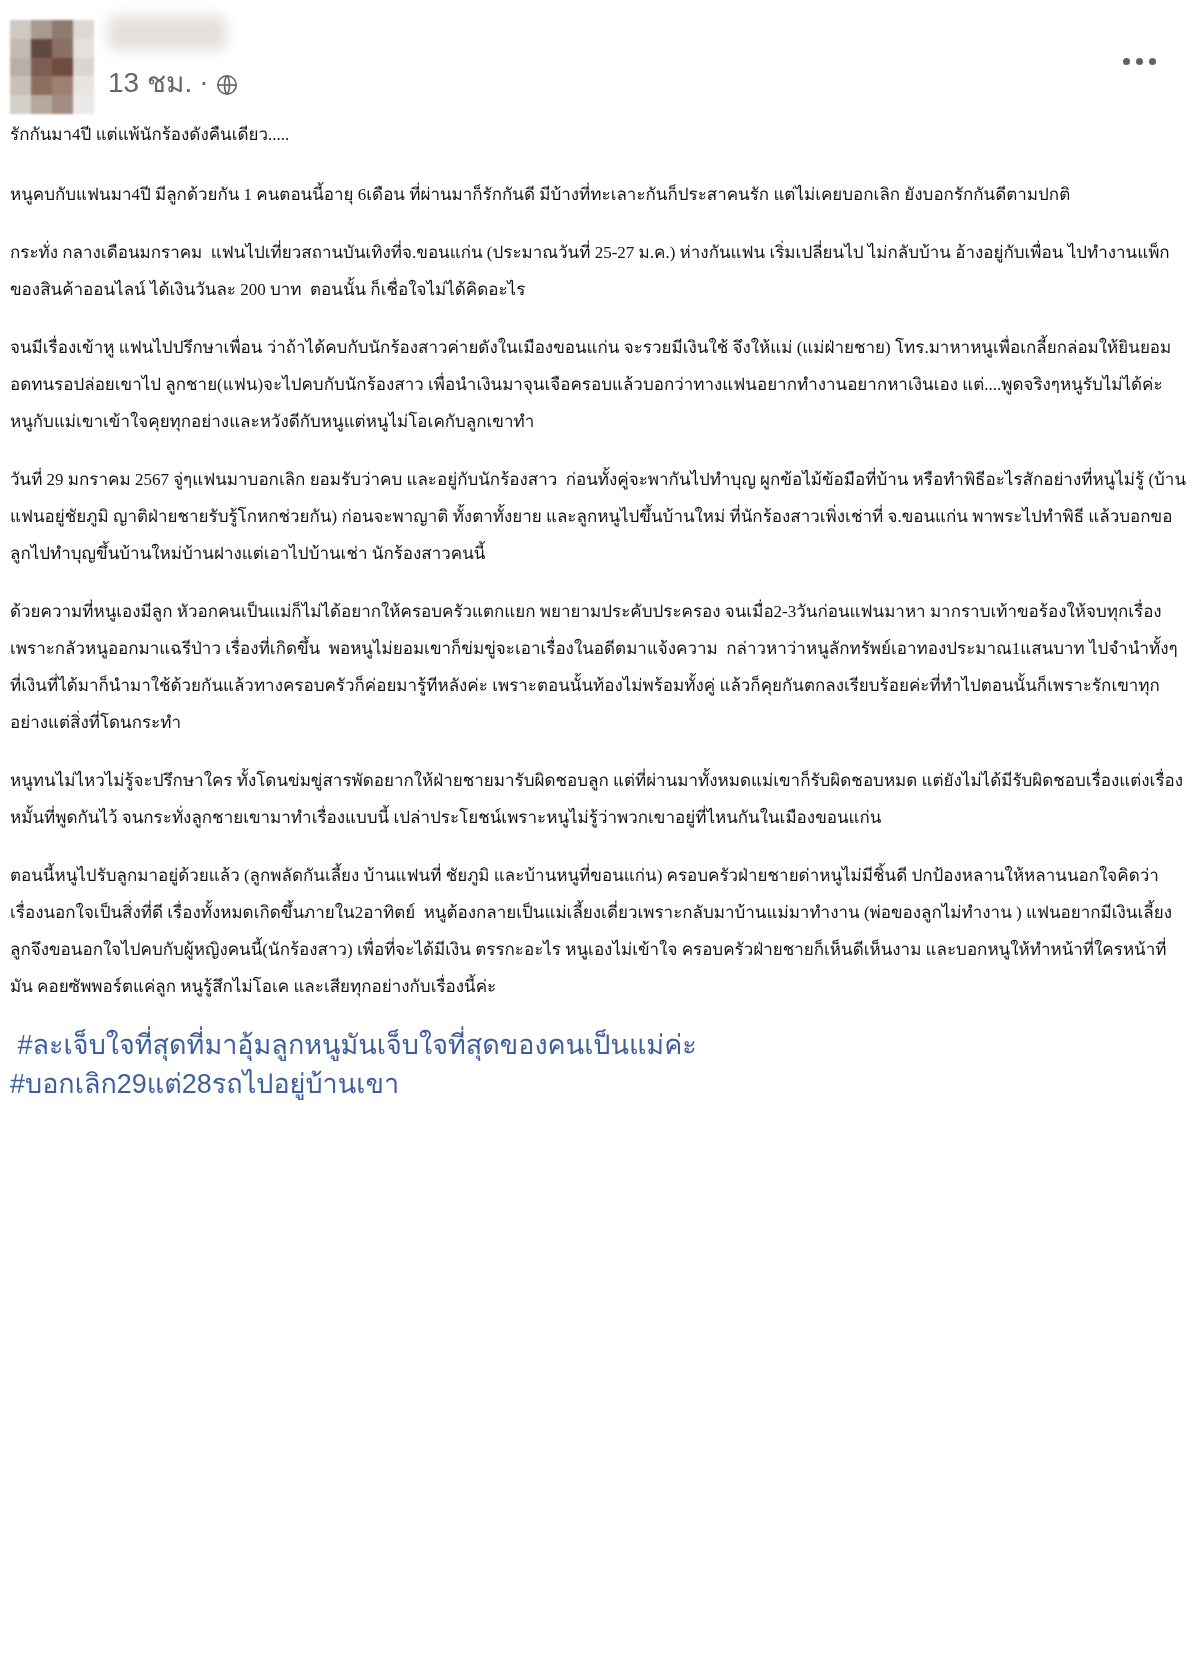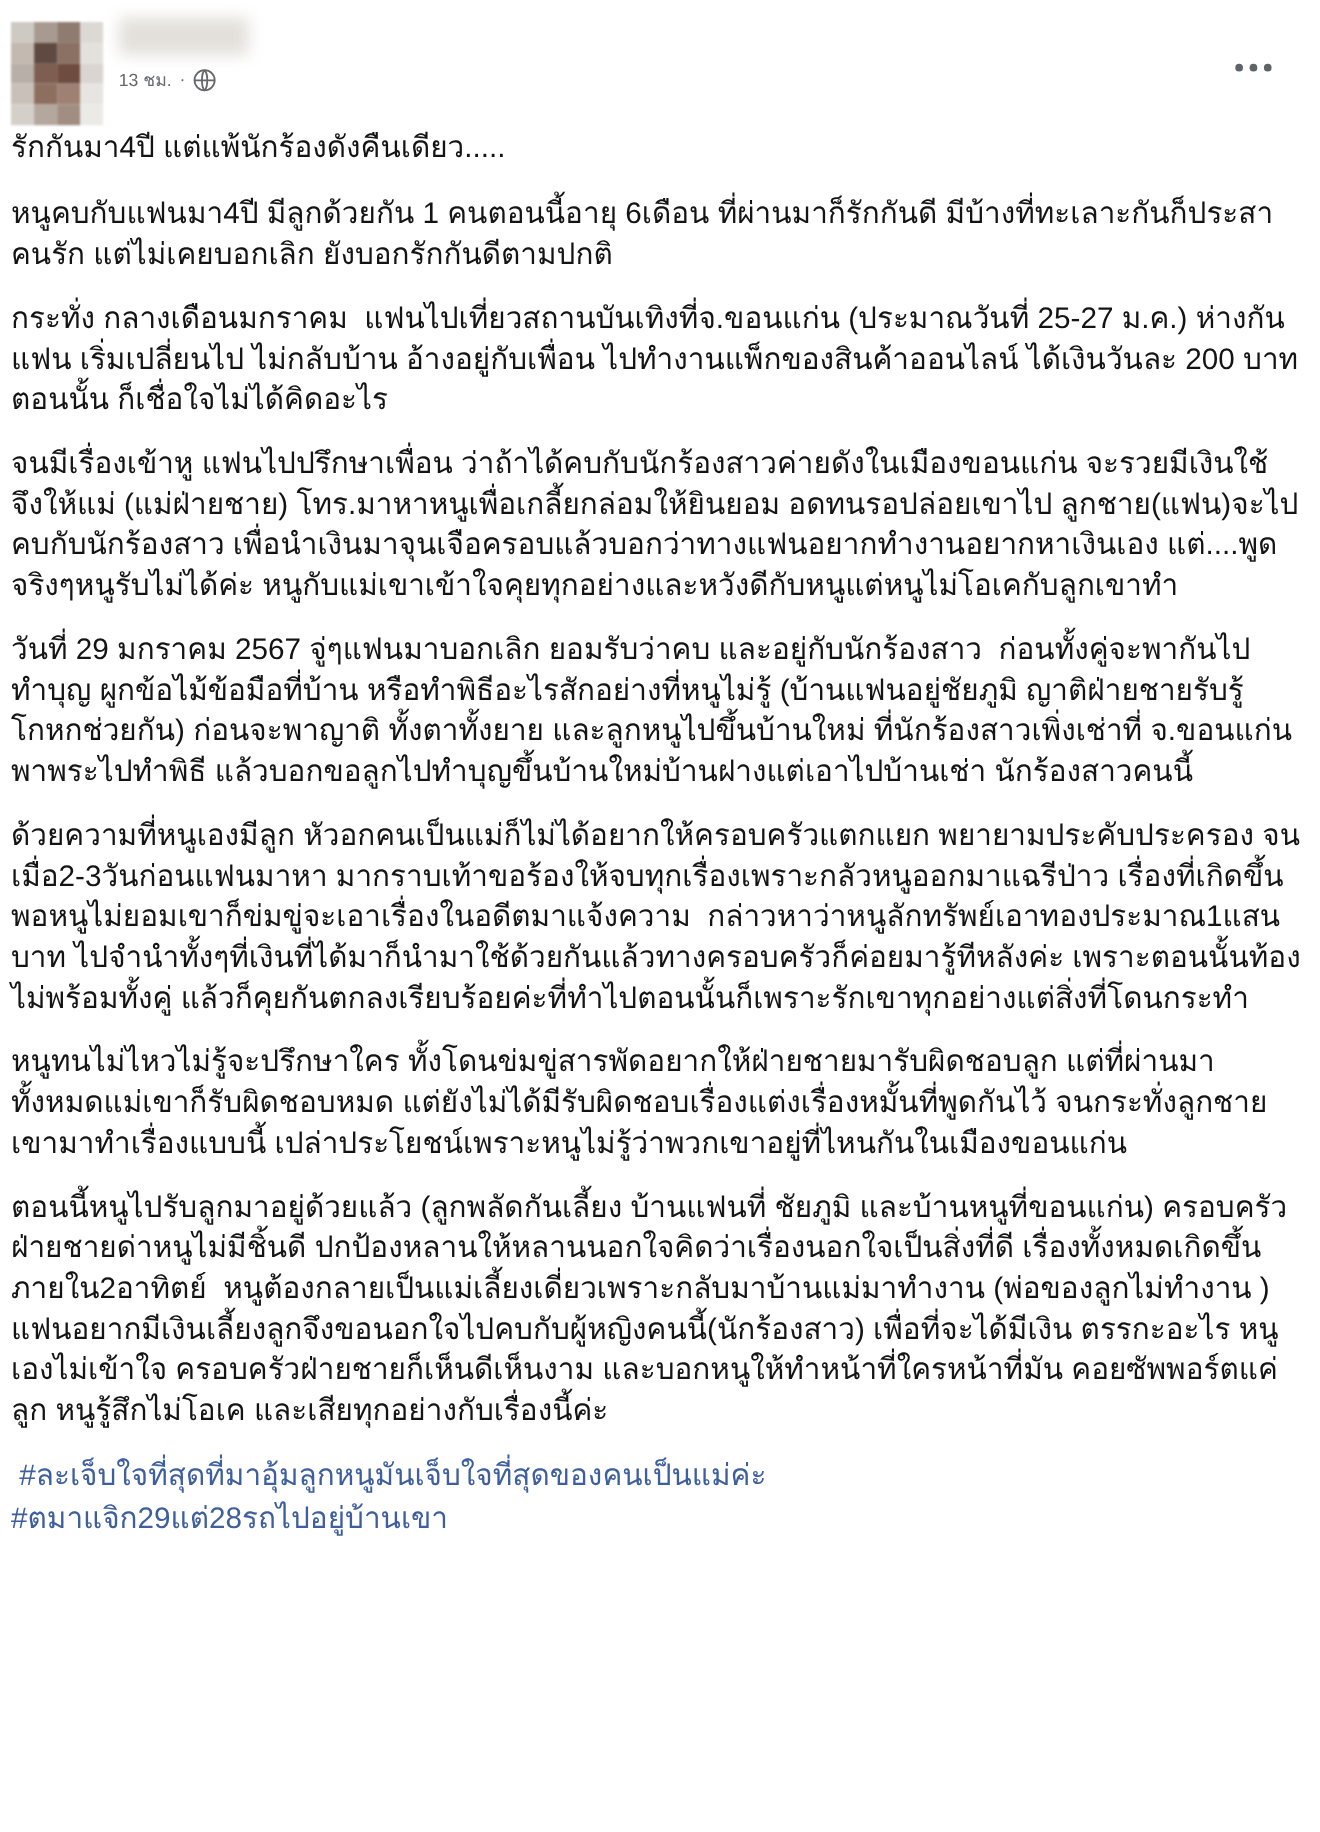--- a/index.html
+++ b/index.html
@@ -17,35 +17,35 @@
     width:84px;height:94px;margin-top:10px;
     display:grid;grid-template-columns:repeat(4,1fr);grid-auto-rows:1fr;
     overflow:hidden;filter:blur(1px);
     cursor:pointer;
   }
   .header-meta{margin-left:14px;display:flex;flex-direction:column;}
   .name-blur{
     width:118px;height:34px;margin-top:6px;border-radius:4px;
     background:#dcd8d2;filter:blur(7px);opacity:.8;cursor:pointer;
   }
-  .meta-row{display:flex;align-items:center;margin-top:10px;color:#65676b;font-size:16px;}
+  .meta-row{display:flex;align-items:center;margin-top:10px;color:#65676b;font-size:28px;}
   .meta-row .dot-sep{margin:0 7px;}
   .globe{width:22px;height:22px;display:inline-block;}
   .menu-btn{
     position:absolute;right:22px;top:40px;
     display:flex;gap:6px;cursor:pointer;padding:8px;
   }
   .menu-btn span{width:7px;height:7px;border-radius:50%;background:#5f6368;display:block;}
 
   
   .body-text{margin-top:2px;}
   .body-text p{
     margin:0 0 21px 0;
-    font-size:27px;line-height:37px;
-    white-space:pre-wrap;word-break:break-word;
+    font-size:17px;line-height:37px;
+    white-space:pre-wrap;word-break:break-word;font-family:Liberation Serif, serif;
   }
   .post-title{margin-bottom:23px !important;}
 
   
   .hashtags{font-size:27px;line-height:39px;}
   .tag-line{white-space:pre-wrap;}
   .tag{color:#3e5f9e;cursor:pointer;text-decoration:none;}
 </style>
 </head>
 <body>
@@ -102,19 +102,19 @@
     <p>หนูคบกับแฟนมา4ปี มีลูกด้วยกัน 1 คนตอนนี้อายุ 6เดือน ที่ผ่านมาก็รักกันดี มีบ้างที่ทะเลาะกันก็ประสาคนรัก แต่ไม่เคยบอกเลิก ยังบอกรักกันดีตามปกติ</p>
     <p>กระทั่ง กลางเดือนมกราคม  แฟนไปเที่ยวสถานบันเทิงที่จ.ขอนแก่น (ประมาณวันที่ 25-27 ม.ค.) ห่างกันแฟน เริ่มเปลี่ยนไป ไม่กลับบ้าน อ้างอยู่กับเพื่อน ไปทำงานแพ็กของสินค้าออนไลน์ ได้เงินวันละ 200 บาท  ตอนนั้น ก็เชื่อใจไม่ได้คิดอะไร</p>
     <p>จนมีเรื่องเข้าหู แฟนไปปรึกษาเพื่อน ว่าถ้าได้คบกับนักร้องสาวค่ายดังในเมืองขอนแก่น จะรวยมีเงินใช้ จึงให้แม่ (แม่ฝ่ายชาย) โทร.มาหาหนูเพื่อเกลี้ยกล่อมให้ยินยอม อดทนรอปล่อยเขาไป ลูกชาย(แฟน)จะไปคบกับนักร้องสาว เพื่อนำเงินมาจุนเจือครอบแล้วบอกว่าทางแฟนอยากทำงานอยากหาเงินเอง แต่....พูดจริงๆหนูรับไม่ได้ค่ะ หนูกับแม่เขาเข้าใจคุยทุกอย่างและหวังดีกับหนูแต่หนูไม่โอเคกับลูกเขาทำ</p>
     <p>วันที่ 29 มกราคม 2567 จู่ๆแฟนมาบอกเลิก ยอมรับว่าคบ และอยู่กับนักร้องสาว  ก่อนทั้งคู่จะพากันไปทำบุญ ผูกข้อไม้ข้อมือที่บ้าน หรือทำพิธีอะไรสักอย่างที่หนูไม่รู้ (บ้านแฟนอยู่ชัยภูมิ ญาติฝ่ายชายรับรู้โกหกช่วยกัน) ก่อนจะพาญาติ ทั้งตาทั้งยาย และลูกหนูไปขึ้นบ้านใหม่ ที่นักร้องสาวเพิ่งเช่าที่ จ.ขอนแก่น พาพระไปทำพิธี แล้วบอกขอลูกไปทำบุญขึ้นบ้านใหม่บ้านฝางแต่เอาไปบ้านเช่า นักร้องสาวคนนี้</p>
     <p>ด้วยความที่หนูเองมีลูก หัวอกคนเป็นแม่ก็ไม่ได้อยากให้ครอบครัวแตกแยก พยายามประคับประครอง จนเมื่อ2-3วันก่อนแฟนมาหา มากราบเท้าขอร้องให้จบทุกเรื่องเพราะกลัวหนูออกมาแฉรีป่าว เรื่องที่เกิดขึ้น  พอหนูไม่ยอมเขาก็ข่มขู่จะเอาเรื่องในอดีตมาแจ้งความ  กล่าวหาว่าหนูลักทรัพย์เอาทองประมาณ1แสนบาท ไปจำนำทั้งๆที่เงินที่ได้มาก็นำมาใช้ด้วยกันแล้วทางครอบครัวก็ค่อยมารู้ทีหลังค่ะ เพราะตอนนั้นท้องไม่พร้อมทั้งคู่ แล้วก็คุยกันตกลงเรียบร้อยค่ะที่ทำไปตอนนั้นก็เพราะรักเขาทุกอย่างแต่สิ่งที่โดนกระทำ</p>
     <p>หนูทนไม่ไหวไม่รู้จะปรึกษาใคร ทั้งโดนข่มขู่สารพัดอยากให้ฝ่ายชายมารับผิดชอบลูก แต่ที่ผ่านมาทั้งหมดแม่เขาก็รับผิดชอบหมด แต่ยังไม่ได้มีรับผิดชอบเรื่องแต่งเรื่องหมั้นที่พูดกันไว้ จนกระทั่งลูกชายเขามาทำเรื่องแบบนี้ เปล่าประโยชน์เพราะหนูไม่รู้ว่าพวกเขาอยู่ที่ไหนกันในเมืองขอนแก่น</p>
     <p>ตอนนี้หนูไปรับลูกมาอยู่ด้วยแล้ว (ลูกพลัดกันเลี้ยง บ้านแฟนที่ ชัยภูมิ และบ้านหนูที่ขอนแก่น) ครอบครัวฝ่ายชายด่าหนูไม่มีชิ้นดี ปกป้องหลานให้หลานนอกใจคิดว่าเรื่องนอกใจเป็นสิ่งที่ดี เรื่องทั้งหมดเกิดขึ้นภายใน2อาทิตย์  หนูต้องกลายเป็นแม่เลี้ยงเดี่ยวเพราะกลับมาบ้านแม่มาทำงาน (พ่อของลูกไม่ทำงาน ) แฟนอยากมีเงินเลี้ยงลูกจึงขอนอกใจไปคบกับผู้หญิงคนนี้(นักร้องสาว) เพื่อที่จะได้มีเงิน ตรรกะอะไร หนูเองไม่เข้าใจ ครอบครัวฝ่ายชายก็เห็นดีเห็นงาม และบอกหนูให้ทำหน้าที่ใครหน้าที่มัน คอยซัพพอร์ตแค่ลูก หนูรู้สึกไม่โอเค และเสียทุกอย่างกับเรื่องนี้ค่ะ</p>
 
     <div class="hashtags">
       <div class="tag-line"><span> </span><a class="tag">#ละเจ็บใจที่สุดที่มาอุ้มลูกหนูมันเจ็บใจที่สุดของคนเป็นแม่ค่ะ</a></div>
-      <div class="tag-line"><a class="tag">#ตมาแจิก29แต่28รถไปอยู่บ้านเขา</a></div>
+      <div class="tag-line"><a class="tag">#บอกเลิก29แต่28รถไปอยู่บ้านเขา</a></div>
       <div class="tag-line"> </div>
 
     </div>
   </div>
 
 </div>
 
 </body></html>

